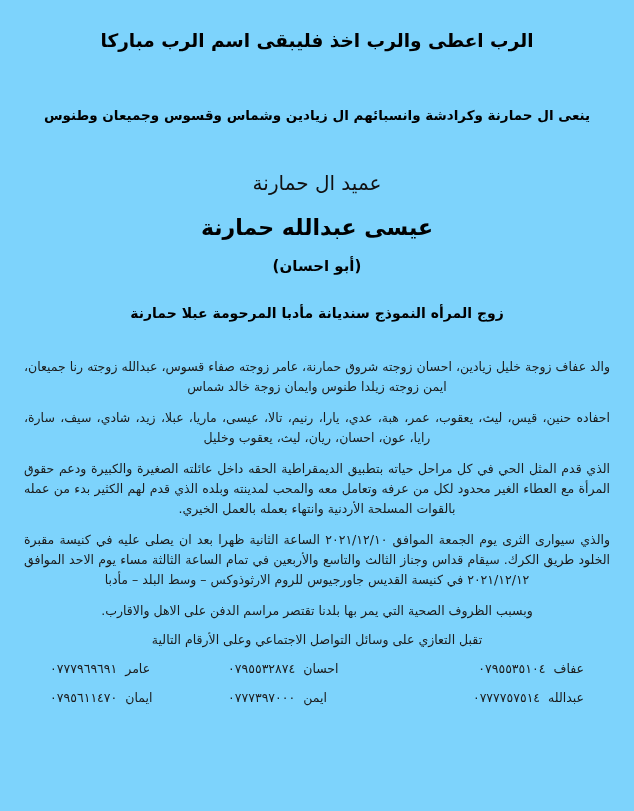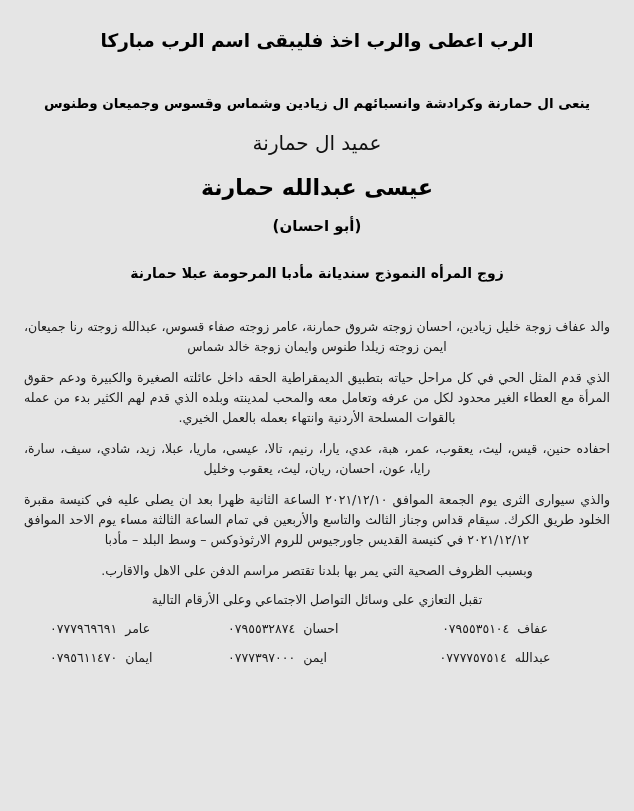--- a/index.html
+++ b/index.html
@@ -7,42 +7,42 @@
     width: 634px; height: 811px;
     font-family: "DejaVu Sans", sans-serif;
     color: #1a1a1a;
     overflow: hidden;
   }
   .page {
     width: 634px; height: 811px;
     box-sizing: border-box;
     padding: 26px 24px 10px 24px;
     direction: rtl;
-    background: #e5e5e5;
+    background: #7dd3fc;
   }
   .verse {
     text-align: center;
     font-weight: bold;
     font-size: 18.5px;
     color: #000;
     margin: 4px 0 0 0;
   }
   .announcement {
     text-align: center;
     font-weight: bold;
     font-size: 13.5px;
     color: #000;
-    margin-top: 44px;
+    margin-top: 56px;
   }
   .honorific {
     text-align: center;
     font-weight: normal;
     font-size: 20px;
     color: #111;
-    margin-top: 20px;
+    margin-top: 48px;
   }
   .deceased-name {
     text-align: center;
     font-weight: bold;
     font-size: 22px;
     color: #000;
     margin-top: 20px;
   }
   .kunya {
     text-align: center;
@@ -75,21 +75,21 @@
     font-size: 12.5px;
     color: #1b1b1b;
     margin-top: 6px;
   }
   .contacts { margin-top: 12px; padding: 0 26px; font-size: 12.5px; color: #1b1b1b; }
   .contact-row {
     display: flex;
     margin-top: 14px;
   }
   .contact-cell { width: 33.33%; white-space: nowrap; }
-  .contact-cell.c-right { text-align: center; }
+  .contact-cell.c-right { text-align: right; }
   .contact-cell.c-mid, .contact-cell.c-left { text-align: left; }
   .c-name { display: inline; }
   .c-phone { display: inline; margin-right: 8px; }
 </style>
 </head>
 <body>
 
 <div class="page" dir="rtl" lang="ar">
 
   <div class="verse">الرب اعطى والرب اخذ فليبقى اسم الرب مباركا</div>
@@ -99,22 +99,22 @@
   <div class="honorific">عميد ال حمارنة</div>
 
   <div class="deceased-name">عيسى عبدالله حمارنة</div>
 
   <div class="kunya">(أبو احسان)</div>
 
   <div class="spouse">زوج المرأه النموذج سنديانة مأدبا المرحومة عبلا حمارنة</div>
 
   <div class="body-text">
     <p class="multi">والد عفاف زوجة خليل زيادين، احسان زوجته شروق حمارنة، عامر زوجته صفاء قسوس، عبدالله زوجته رنا جميعان، ايمن زوجته زيلدا طنوس وايمان زوجة خالد شماس</p>
+    <p class="multi">احفاده حنين، قيس، ليث، يعقوب، عمر، هبة، عدي، يارا، رنيم، تالا، عيسى، ماريا، عبلا، زيد، شادي، سيف، سارة، رايا، عون، احسان، ريان، ليث، يعقوب وخليل</p>
     <p class="multi">الذي قدم المثل الحي في كل مراحل حياته بتطبيق الديمقراطية الحقه داخل عائلته الصغيرة والكبيرة ودعم حقوق المرأة مع العطاء الغير محدود لكل من عرفه وتعامل معه والمحب لمدينته وبلده الذي قدم لهم الكثير بدء من عمله بالقوات المسلحة الأردنية وانتهاء بعمله بالعمل الخيري.</p>
-    <p class="multi">احفاده حنين، قيس، ليث، يعقوب، عمر، هبة، عدي، يارا، رنيم، تالا، عيسى، ماريا، عبلا، زيد، شادي، سيف، سارة، رايا، عون، احسان، ريان، ليث، يعقوب وخليل</p>
     <p class="multi">والذي سيوارى الثرى يوم الجمعة الموافق ٢٠٢١/١٢/١٠ الساعة الثانية ظهرا بعد ان يصلى عليه في كنيسة مقبرة الخلود طريق الكرك. سيقام قداس وجناز الثالث والتاسع والأربعين في تمام الساعة الثالثة مساء يوم الاحد الموافق ٢٠٢١/١٢/١٢ في كنيسة القديس جاورجيوس للروم الارثوذوكس – وسط البلد – مأدبا</p>
     <p class="single">وبسبب الظروف الصحية التي يمر بها بلدنا تقتصر مراسم الدفن على الاهل والاقارب.</p>
   </div>
 
   <div class="condolence">تقبل التعازي على وسائل التواصل الاجتماعي وعلى الأرقام التالية</div>
 
   <div class="contacts">
     <div class="contact-row">
       <span class="contact-cell c-right"><span class="c-name">عفاف</span><span class="c-phone">٠٧٩٥٥٣٥١٠٤</span></span>
       <span class="contact-cell c-mid"><span class="c-name">احسان</span><span class="c-phone">٠٧٩٥٥٣٢٨٧٤</span></span>

